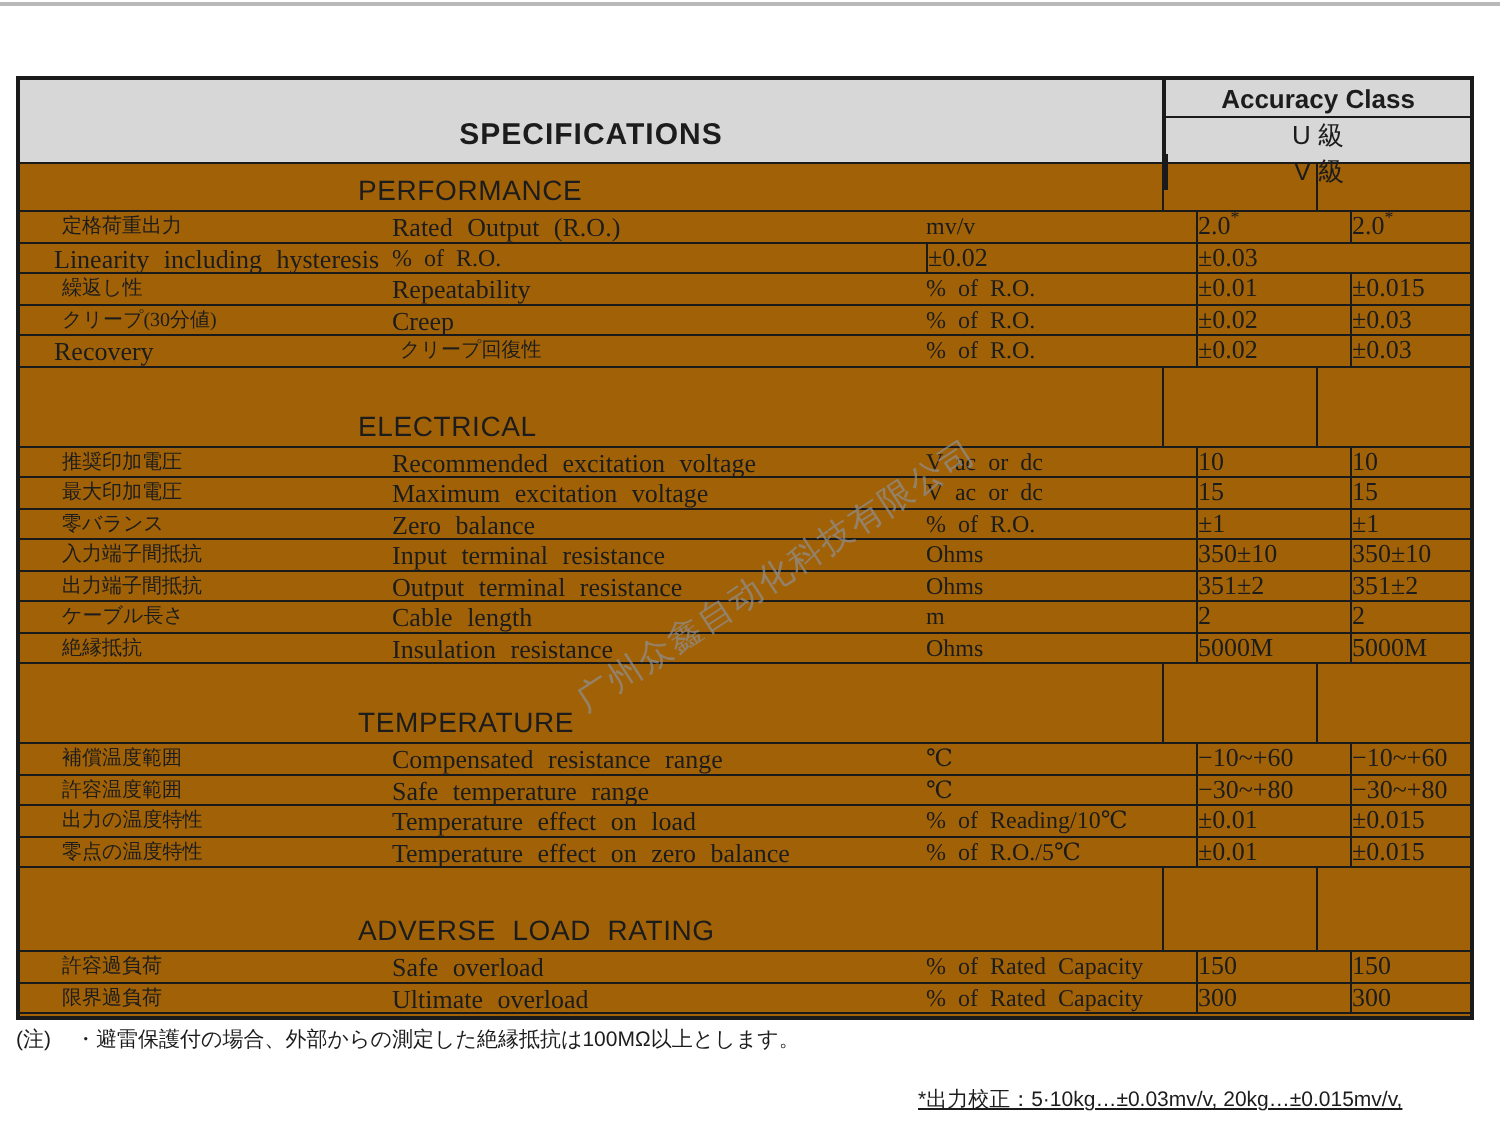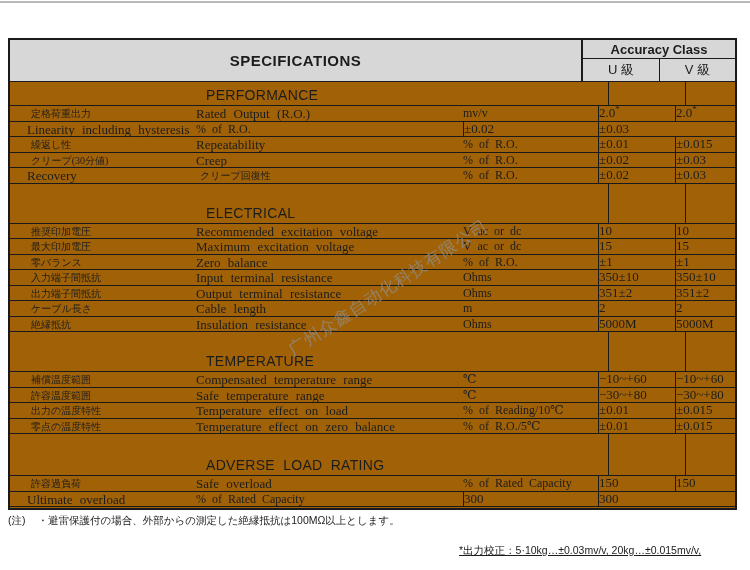--- a/index.html
+++ b/index.html
@@ -25,30 +25,30 @@
   }
   .spec-cell{
     display:flex;align-items:center;justify-content:center;
     font-weight:bold;font-size:15px;letter-spacing:.5px;
   }
   .acc{border-left:2px solid var(--bc);display:flex;flex-direction:column;box-sizing:border-box;}
   .acc-title{
     height:19px;border-bottom:1px solid var(--bc);display:flex;align-items:center;justify-content:center;
     font-weight:bold;font-size:13px;box-sizing:border-box;
   }
-  .acc-cols{flex:1;display:grid;grid-template-columns:1fr 1fr;}
+  .acc-cols{flex:1;display:grid;grid-template-columns:1fr;}
   .acc-cols .acc-col{display:flex;align-items:center;justify-content:center;font-size:13px;}
   .acc-cols .acc-col + .acc-col{border-left:1px solid var(--bc);box-sizing:border-box;}
 
   .row{
     display:grid;grid-template-columns:169px 267px 135px 77px 77px;
     border-bottom:1px solid var(--bc);box-sizing:border-box;
   }
   .row.data{height:15.5px;padding-left:17px;}
-  .section-row{height:40px;padding-left:27px;}
+  .section-row{height:40px;}
   .sec-0 .section-row{height:24px;}
   .sec-3 .section-row{height:42px;}
   .c{box-sizing:border-box;overflow:visible;white-space:nowrap;}
   .c.label{
     padding-left:4px;font-size:10px;line-height:15px;
     font-family:"Liberation Serif","DejaVu Serif",serif;
   }
   .c.desc{
     font-size:13px;line-height:15px;word-spacing:4px;
     font-family:"Liberation Serif","DejaVu Serif",serif;
@@ -213,21 +213,21 @@
           <div class="c label"></div>
           <div class="c desc">
             <span class="section-title">TEMPERATURE</span>
           </div>
           <div class="c unit"></div>
           <div class="c val"></div>
           <div class="c val"></div>
         </div>
         <div class="row data">
           <div class="c label">補償温度範囲</div>
-          <div class="c desc">Compensated temperature range</div>
+          <div class="c desc">Compensated resistance range</div>
           <div class="c unit">℃</div>
           <div class="c val">−10~+60</div>
           <div class="c val">−10~+60</div>
         </div>
         <div class="row data">
           <div class="c label">許容温度範囲</div>
           <div class="c desc">Safe temperature range</div>
           <div class="c unit">℃</div>
           <div class="c val">−30~+80</div>
           <div class="c val">−30~+80</div>
@@ -258,20 +258,21 @@
           <div class="c val"></div>
         </div>
         <div class="row data">
           <div class="c label">許容過負荷</div>
           <div class="c desc">Safe overload</div>
           <div class="c unit">% of Rated Capacity</div>
           <div class="c val">150</div>
           <div class="c val">150</div>
         </div>
         <div class="row data">
+          <div class="c label">限界過負荷</div>
           <div class="c desc">Ultimate overload</div>
           <div class="c unit">% of Rated Capacity</div>
           <div class="c val">300</div>
           <div class="c val">300</div>
         </div>
       </div>
     </div>
 </div>
 
 <div class="note">

